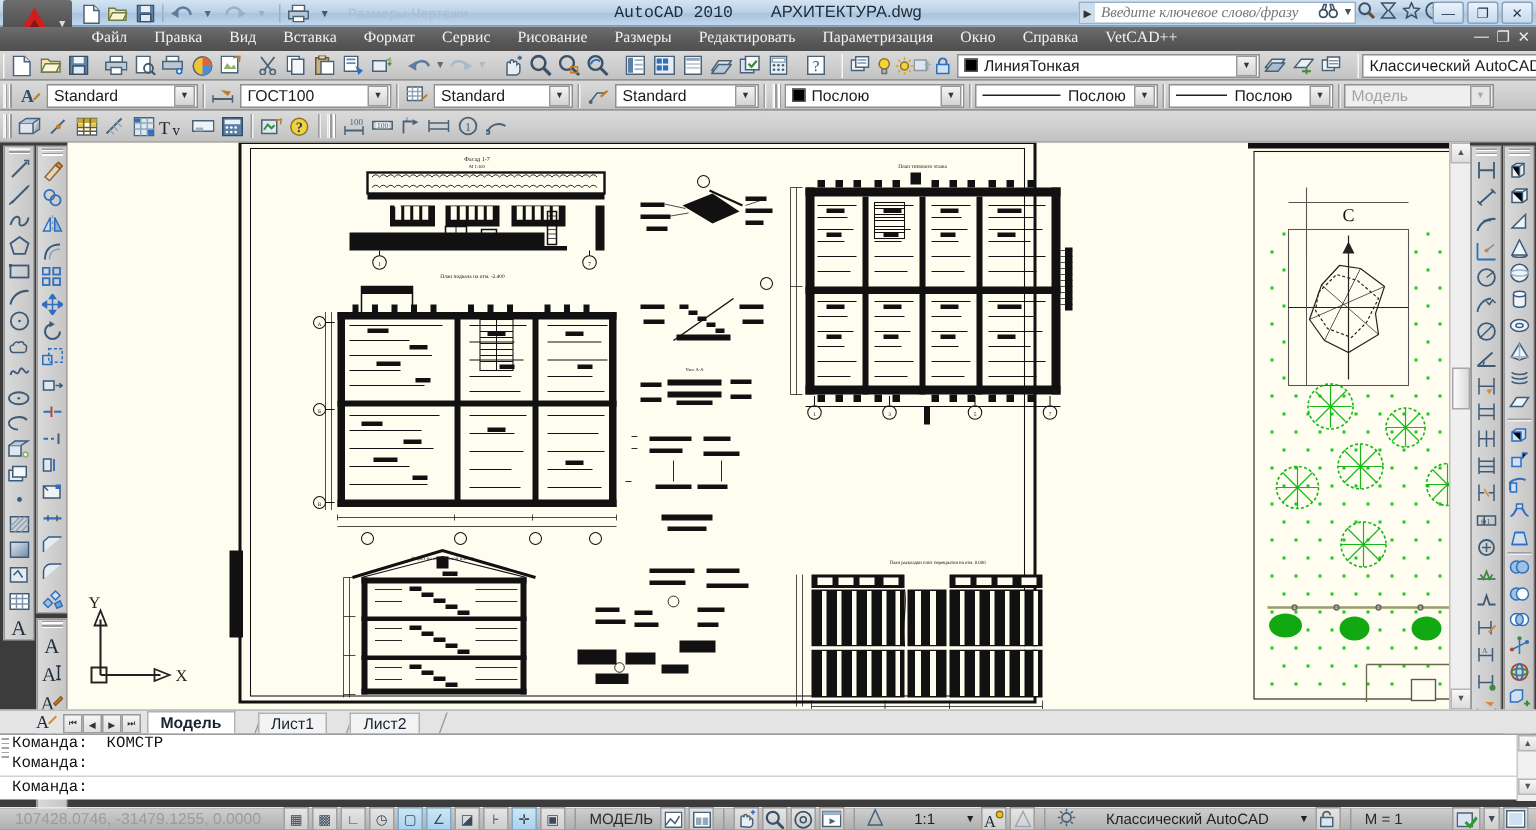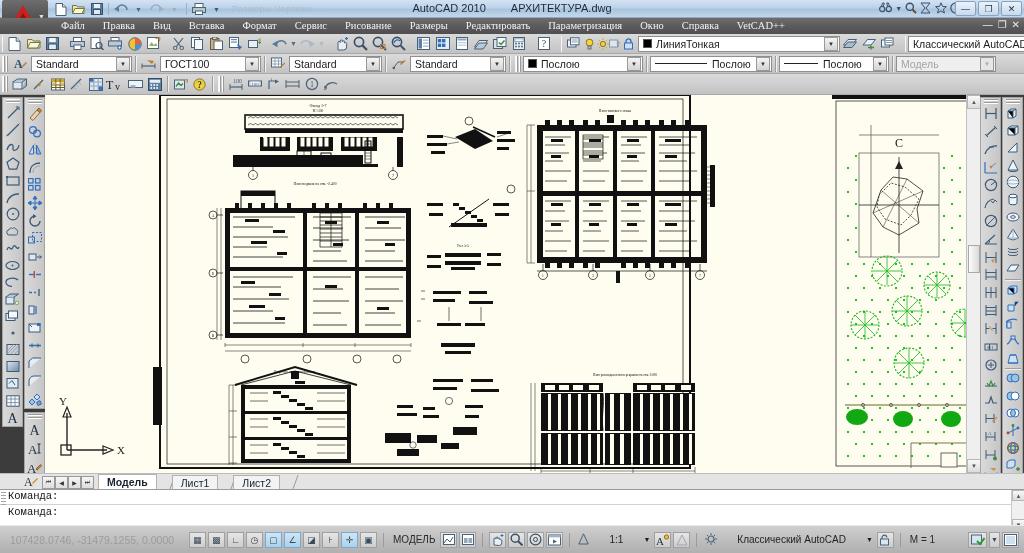--- a/index.html
+++ b/index.html
@@ -43,21 +43,21 @@
     width:17px;height:15px; display:flex;align-items:center;justify-content:center;
     font-size:10px; color:#44576b;
   }
   .qat .sep { width:1px;height:12px;background:#9ab0c6;margin:0 2px;}
   .faded { color:#aabdd1; font-size:9px; letter-spacing:.3px;}
 
   .title-text {
     position:absolute; left:0; top:2px; width:1024px; text-align:center;
     font-size:11px; color:#1d2a38;
   }
-  .title-text .t1 { margin-right:22px; }
+  .title-text .t1 { margin-right:22px;font-family:Liberation Mono, monospace; }
 
   .srchbox {
     position:absolute; right:120px; top:1px; width:185px; height:15px;
     background:#fff; border:1px solid #9ab0c6; display:flex; align-items:center;
   }
   .srchbox .arr { width:10px; text-align:center; font-size:7px; color:#333; background:#cdddec; height:100%;
                   display:flex;align-items:center;justify-content:center;}
   .srchbox input {
     flex:1; border:0; outline:0; font-family:"Liberation Serif",serif; font-style:italic;
     font-size:10px; color:#8e8e8e; padding-left:4px; background:transparent;
@@ -210,21 +210,21 @@
   .cmdsb {
     position:absolute; right:0; top:0; width:13px; height:44px; background:#f0f0f0;
     border-left:1px solid #cacaca;
   }
   .cmdsb div { width:13px;height:11px;background:linear-gradient(180deg,#f8f8f8,#dcdcdc);
                border:1px solid #b6b6b6;font-size:6px;color:#555;
                display:flex;align-items:center;justify-content:center;}
 
   
   .statusbar {
-    position:absolute; left:0; bottom:0; width:1024px; height:28px;
+    position:absolute; left:0; bottom:0; width:1024px; height:15px;
     background: linear-gradient(180deg,#cfcfcf 0%, #bdbdbd 55%, #b0b0b0 100%);
     border-top:1px solid #e8e8e8;
     display:flex; align-items:center;
   }
   .coords {
     width:188px; padding-left:10px; font-size:10.5px; color:#9c9c9c;
     font-family:"Liberation Sans",sans-serif;
   }
   .sb-grp { display:flex; align-items:center; }
   .sbtn {
@@ -296,20 +296,24 @@
         <svg width="14" height="12" viewBox="0 0 14 12">
             <rect x="3" y=".5" width="8" height="4" fill="#fff" stroke="#4d6376"></rect>
             <rect x=".5" y="4.5" width="13" height="5" fill="#b9c6d3" stroke="#4d6376"></rect>
             <rect x="3.5" y="8" width="7" height="3.5" fill="#fff" stroke="#4d6376"></rect>
           </svg>
       </div>
       <div class="qi" style="font-size:7px;color:#44576b">▼</div>
       <div class="faded" style="margin-left:6px">Размеры Чертежи ...</div>
     </div>
 
+    <div class="srchbox">
+      <div class="arr">▶</div>
+      <input type="text" placeholder="Введите ключевое слово/фразу" style="">
+    </div>
 
     <div class="helpicons">
       <span>
         <svg width="13" height="11" viewBox="0 0 13 11">
             <circle cx="3.2" cy="7" r="2.6" fill="none" stroke="#3b5168" stroke-width="1.2"></circle>
             <circle cx="9.8" cy="7" r="2.6" fill="none" stroke="#3b5168" stroke-width="1.2"></circle>
             <path d="M2.4 4.4 3.6 1h1.6L4.4 4.6M10.6 4.4 9.4 1H7.8l.8 3.6" fill="none" stroke="#3b5168"></path>
           </svg>
       </span>
       <span style="font-size:7px">▼</span>
@@ -2173,20 +2177,21 @@
     <div class="ltab on">Модель</div>
     <div class="ltab sl"></div>
     <div class="ltab">Лист1</div>
     <div class="ltab sl"></div>
     <div class="ltab">Лист2</div>
     <div class="ltab sl"></div>
   </div>
 
   <div class="cmdwin">
     <div class="cmdgrip"></div>
+    <div class="cmdline">Команда:  КОМСТР</div>
     <div class="cmdline">Команда:</div>
     <div class="cmddiv"></div>
     <div class="cmdline">Команда:</div>
     <div class="cmdsb">
       <div>▲</div>
       <div style="margin-top:18px">▼</div>
     </div>
   </div>
 
   <div class="statusbar">

